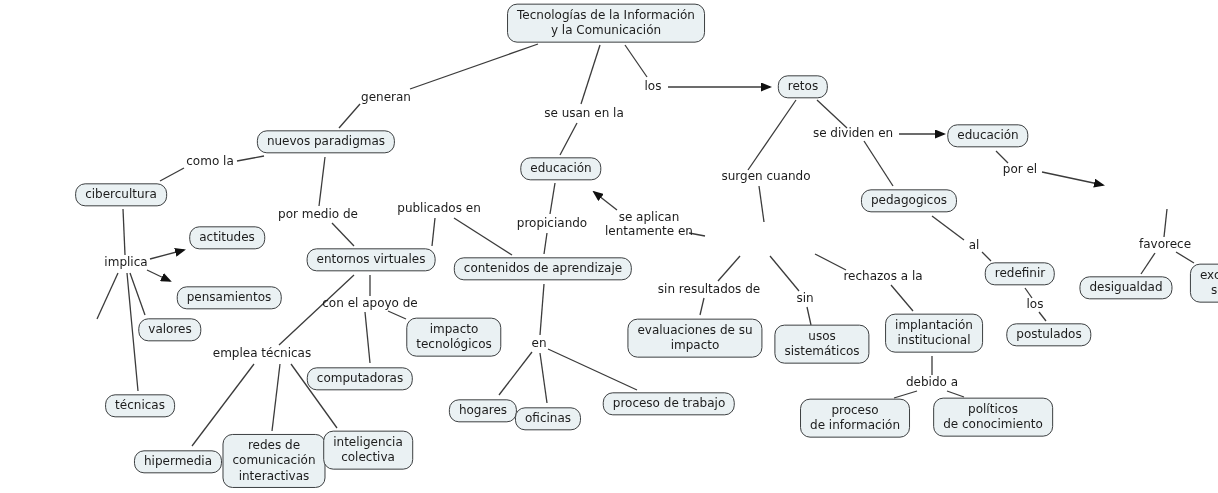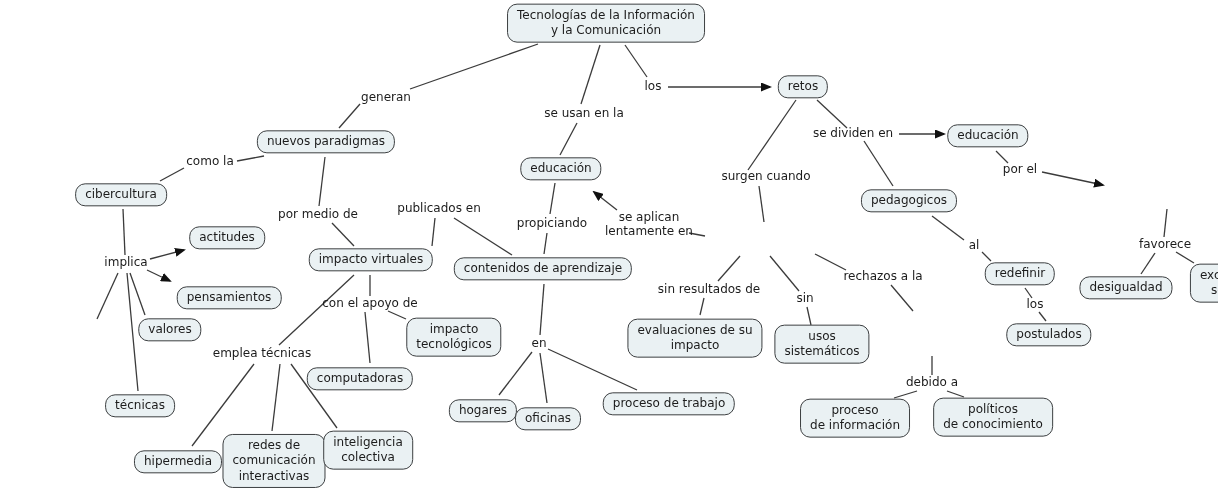--- a/index.html
+++ b/index.html
@@ -126,34 +126,36 @@
   <div class="node" style="left:179px;top:238px">actitudes</div>
   <div class="node" style="left:181px;top:298px">pensamientos</div>
   <div class="node" style="left:122px;top:330px">valores</div>
   <div class="node" style="left:92px;top:406px">técnicas</div>
   <div class="node" style="left:130px;top:462px">hipermedia</div>
   <div class="node" style="left:226px;top:461px">redes de
 comunicación
 interactivas</div>
   <div class="node" style="left:320px;top:450px">inteligencia
 colectiva</div>
-  <div class="node" style="left:323px;top:260px">impacto virtuales</div>
+  <div class="node" style="left:323px;top:260px">entornos virtuales</div>
   <div class="node" style="left:312px;top:379px">computadoras</div>
   <div class="node" style="left:406px;top:337px">impacto
 tecnológicos</div>
   <div class="node" style="left:495px;top:269px">contenidos de aprendizaje</div>
   <div class="node" style="left:513px;top:169px">educación</div>
   <div class="node" style="left:435px;top:411px">hogares</div>
   <div class="node" style="left:500px;top:419px">oficinas</div>
   <div class="node" style="left:621px;top:404px">proceso de trabajo</div>
   <div class="node" style="left:755px;top:87px">retos</div>
   <div class="node" style="left:647px;top:338px">evaluaciones de su
 impacto</div>
   <div class="node" style="left:774px;top:344px">usos
 sistemáticos</div>
+  <div class="node" style="left:886px;top:333px">implantación
+institucional</div>
   <div class="node" style="left:807px;top:418px">proceso
 de información</div>
   <div class="node" style="left:945px;top:417px">políticos
 de conocimiento</div>
   <div class="node" style="left:940px;top:136px">educación</div>
   <div class="node" style="left:861px;top:201px">pedagogicos</div>
   <div class="node" style="left:972px;top:274px">redefinir</div>
   <div class="node" style="left:1001px;top:335px">postulados</div>
   <div class="node" style="left:1078px;top:288px">desigualdad</div>
   <div class="node" style="left:1180px;top:283px">exclusión

